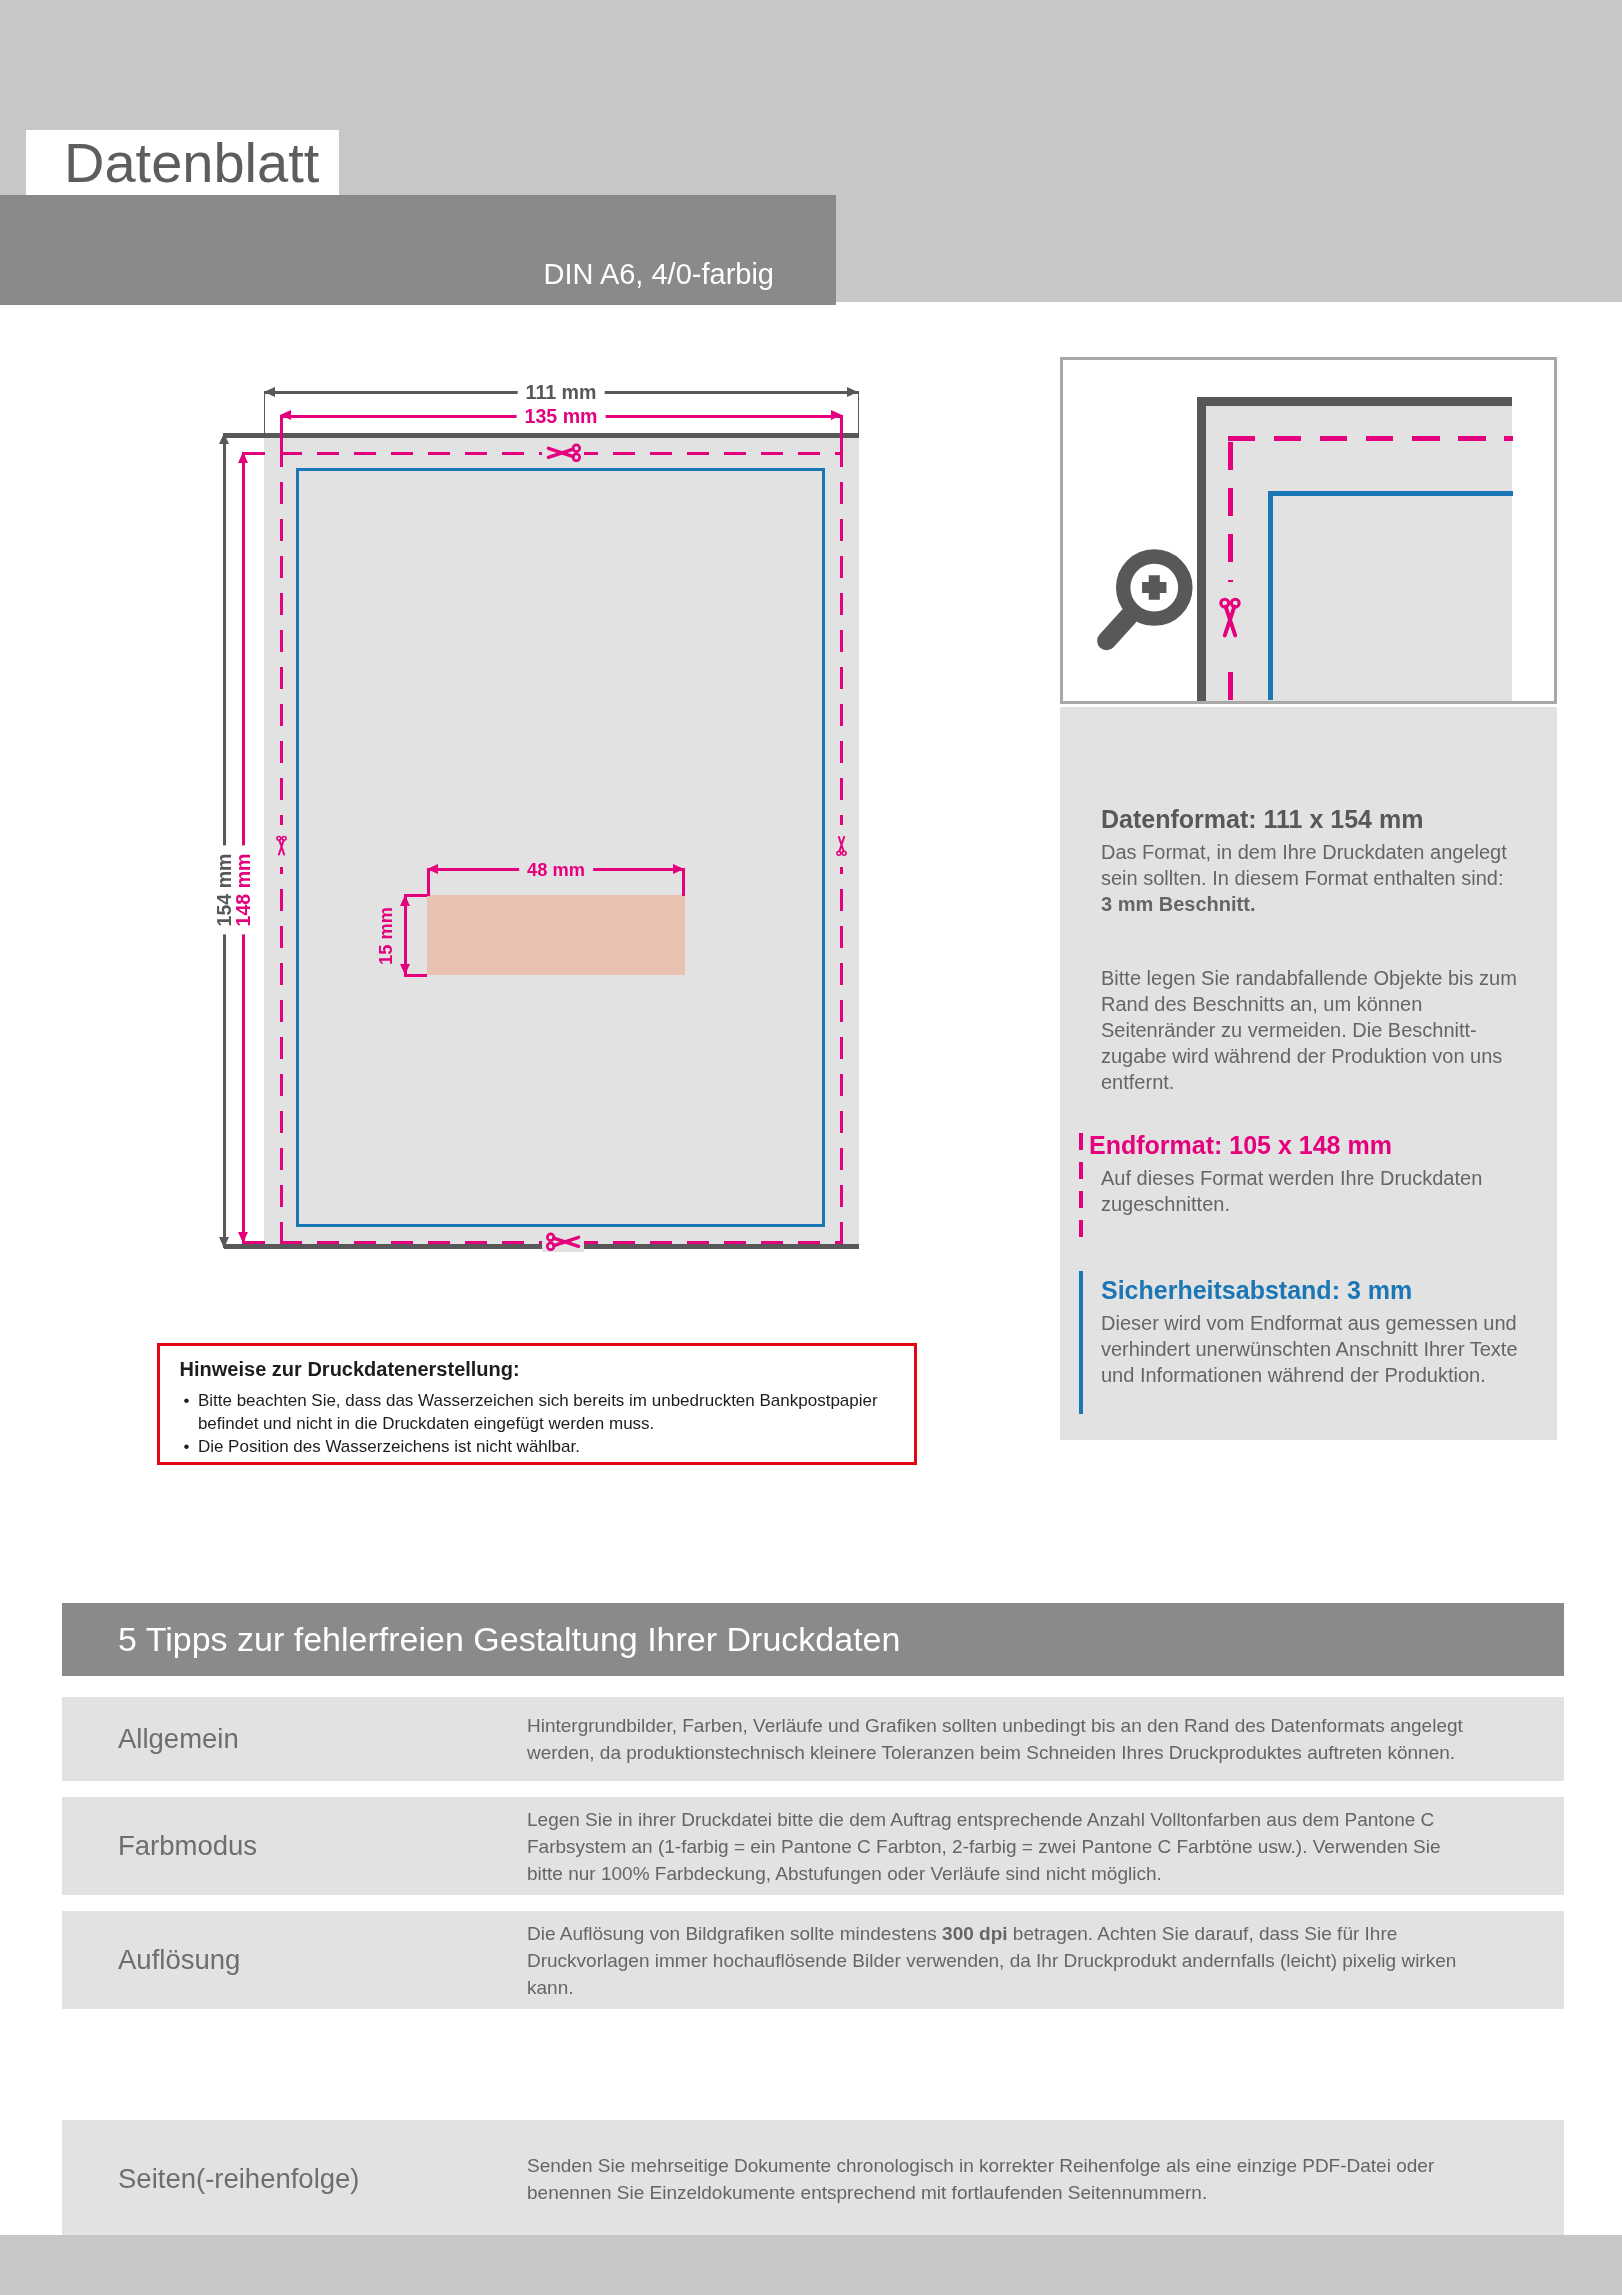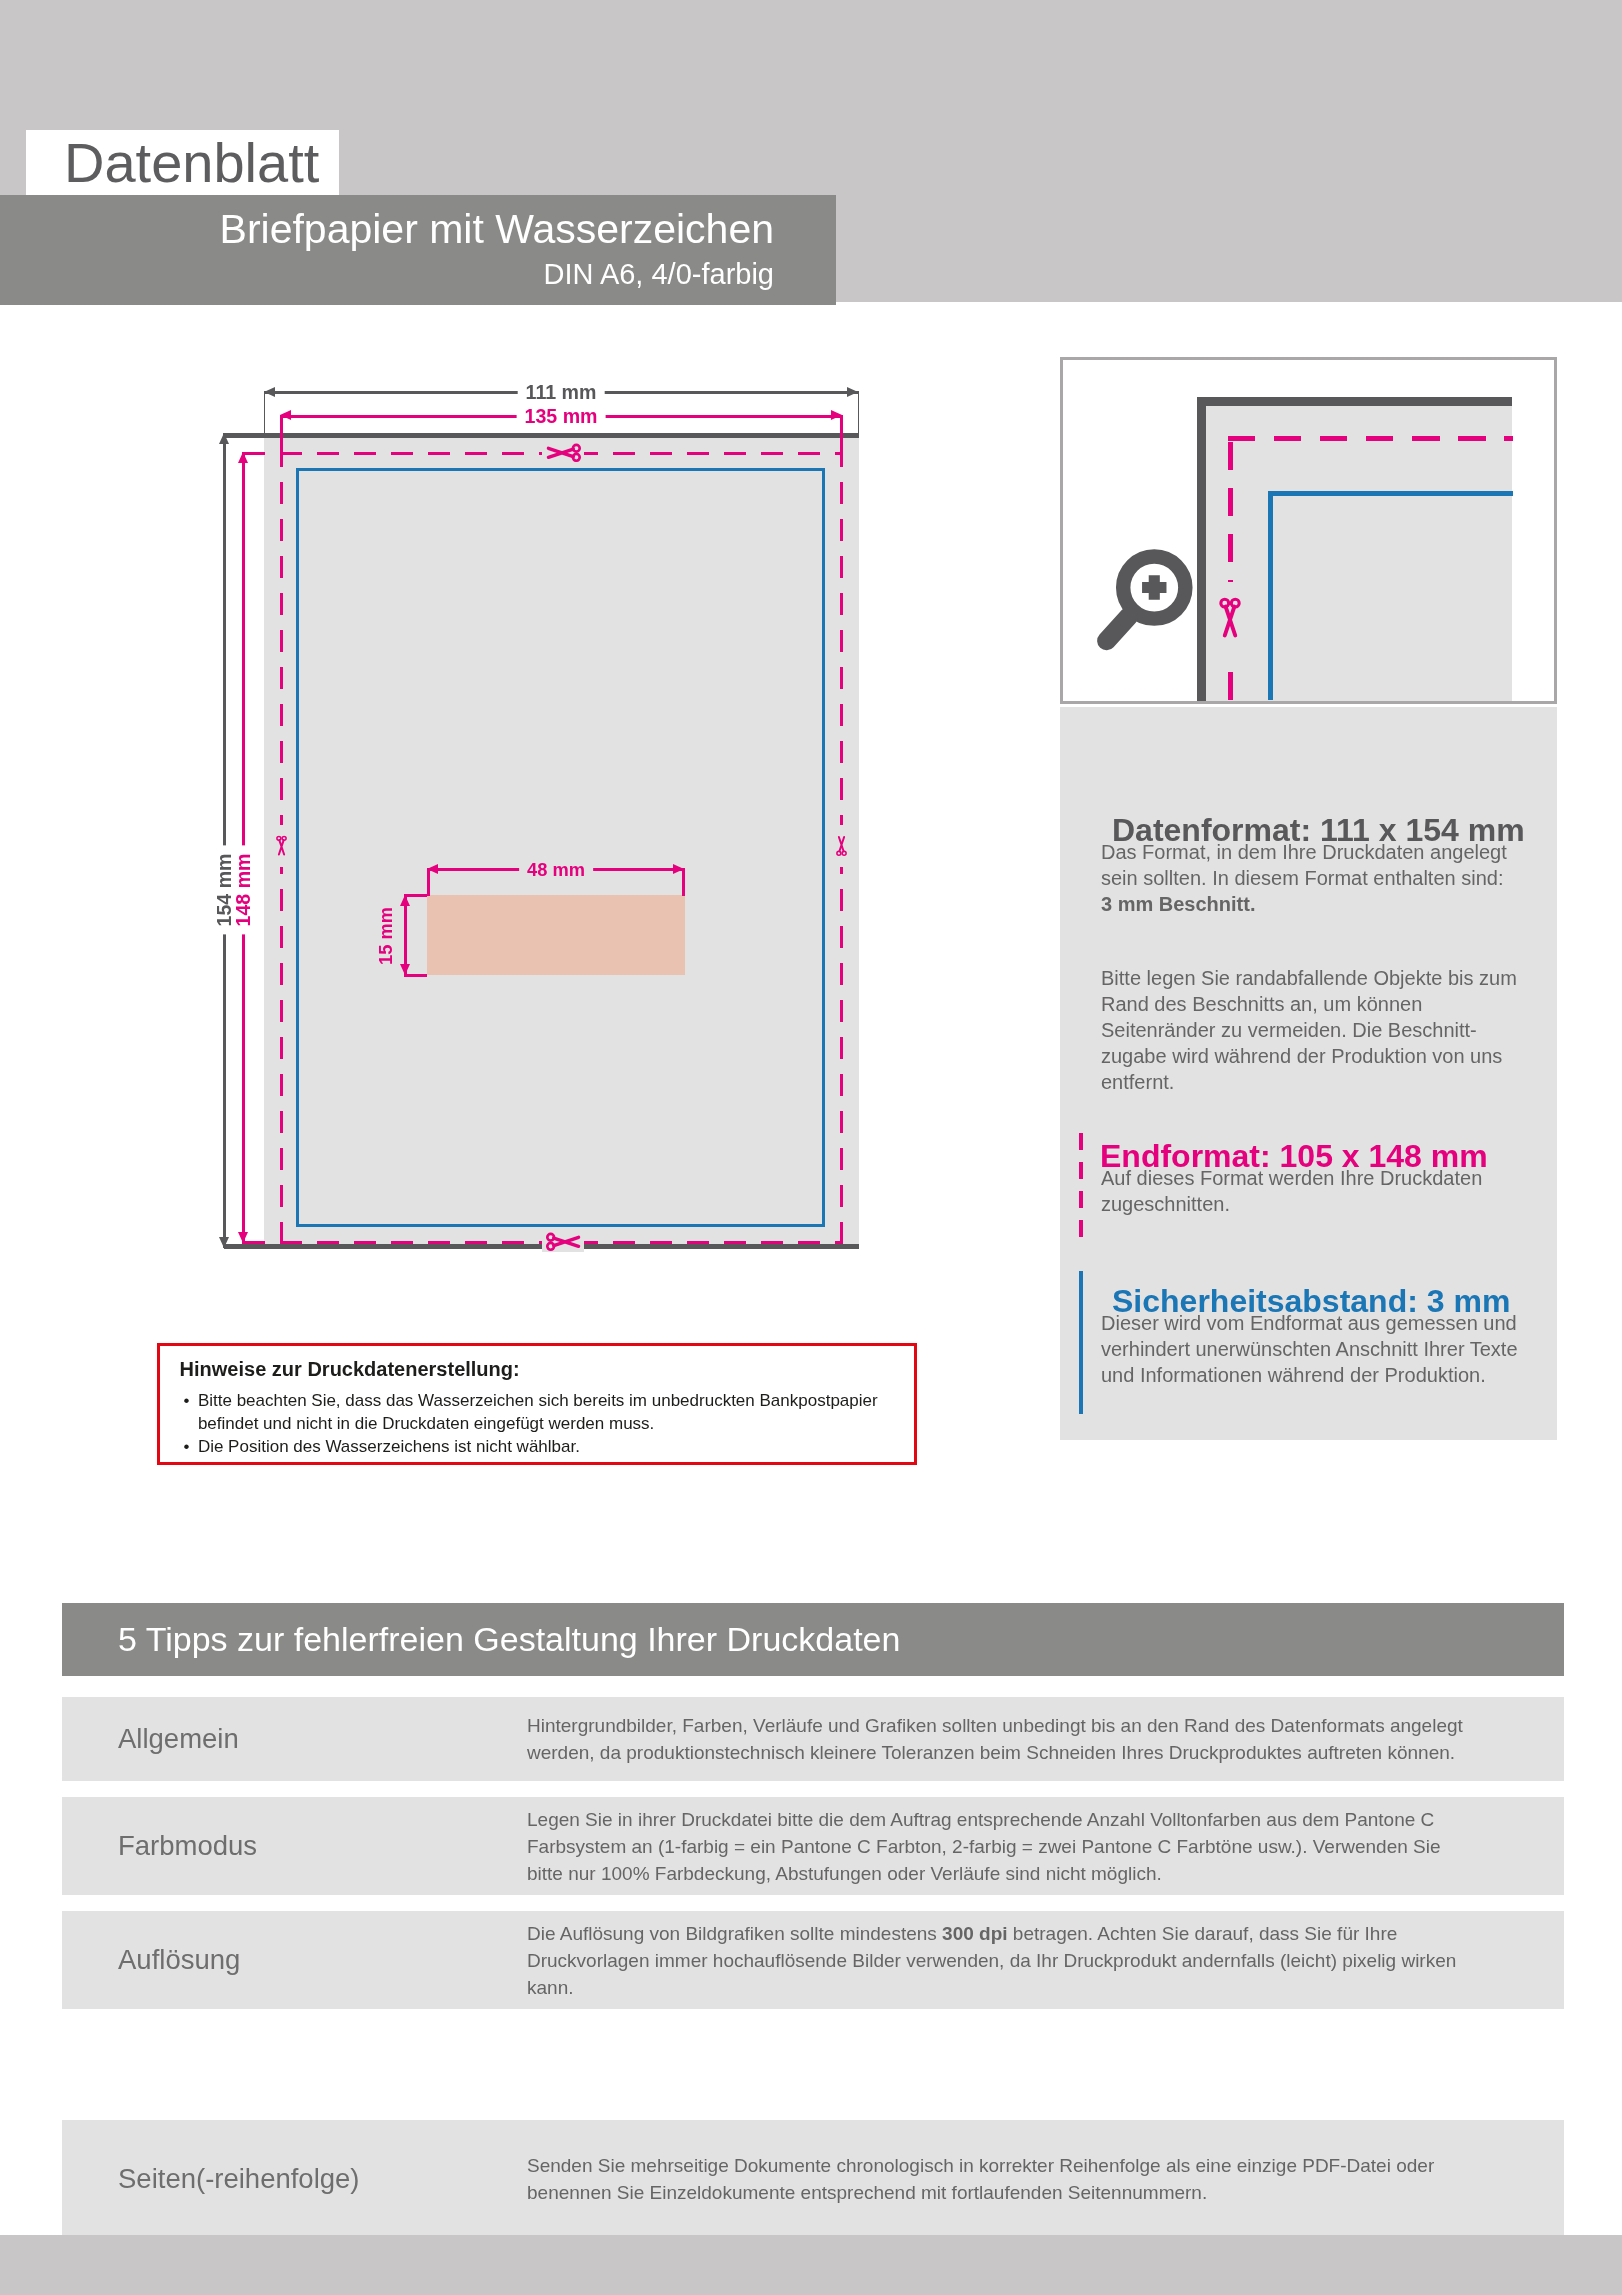--- a/index.html
+++ b/index.html
@@ -39,21 +39,21 @@
 
   .gline{background:#58585a;}
   .mline{background:#e5007d;}
 
   .sc-wrap{display:flex;align-items:center;justify-content:center;}
   svg.sc{display:block;}
 
   
   .zoombox{left:1060px;top:357px;width:497px;height:347px;background:#fff;border:3.3px solid #a9a7a8;box-sizing:border-box;}
   .infopanel{left:1060px;top:707px;width:497px;height:733px;background:#e3e2e2;}
-  .infopanel h3{margin:11px;font-size:32px;line-height:29px;color:#58585a;}
+  .infopanel h3{margin:0;font-size:25px;line-height:29px;color:#58585a;}
   .infopanel h3.mag{color:#e5007d;} .infopanel h3.blu{color:#1a76b5;}
   .infopanel p{margin:0;font-size:20px;line-height:26px;color:#666565;width:419px;}
 
   
   .hinweise{left:157px;top:1343px;width:760px;height:122px;border:3.9px solid #e30613;background:#fff;box-sizing:border-box;}
   .hinweise .ht{position:absolute;left:19.6px;top:11.8px;font-size:20px;font-weight:700;color:#1d1d1b;}
   .hinweise ul{position:absolute;left:19.6px;top:43px;margin:0;padding:0;list-style:none;width:713px;}
   .hinweise li{position:relative;padding-left:18.3px;font-size:17px;line-height:23px;color:#1d1d1b;}
   .hinweise li::before{content:"•";position:absolute;left:3.9px;top:0;font-size:17px;color:#1d1d1b;}
 
@@ -69,21 +69,20 @@
 </head>
 <body>
 
 <div class="page">
 
   <div class="abs topband"></div>
   <div class="abs docbox">
     <span>Datenblatt</span>
   </div>
   <div class="abs banner">
-    <div class="t1">Briefpapier mit Wasserzeichen</div>
     <div class="t2">DIN A6, 4/0-farbig</div>
   </div>
 
   <div class="abs sheet"></div>
   <div class="abs darkline" style="left:224px;top:433px;width:635px;height:4.6px;"></div>
   <div class="abs darkline" style="left:224px;top:1244px;width:635px;height:4.6px;"></div>
 
   <div class="abs gline" style="left:264px;top:391px;width:595px;height:2.6px;"></div>
   <div class="abs gline" style="left:264px;top:393px;width:1.3px;height:41px;"></div>
   <div class="abs gline" style="left:858px;top:393px;width:1.3px;height:41px;"></div>

